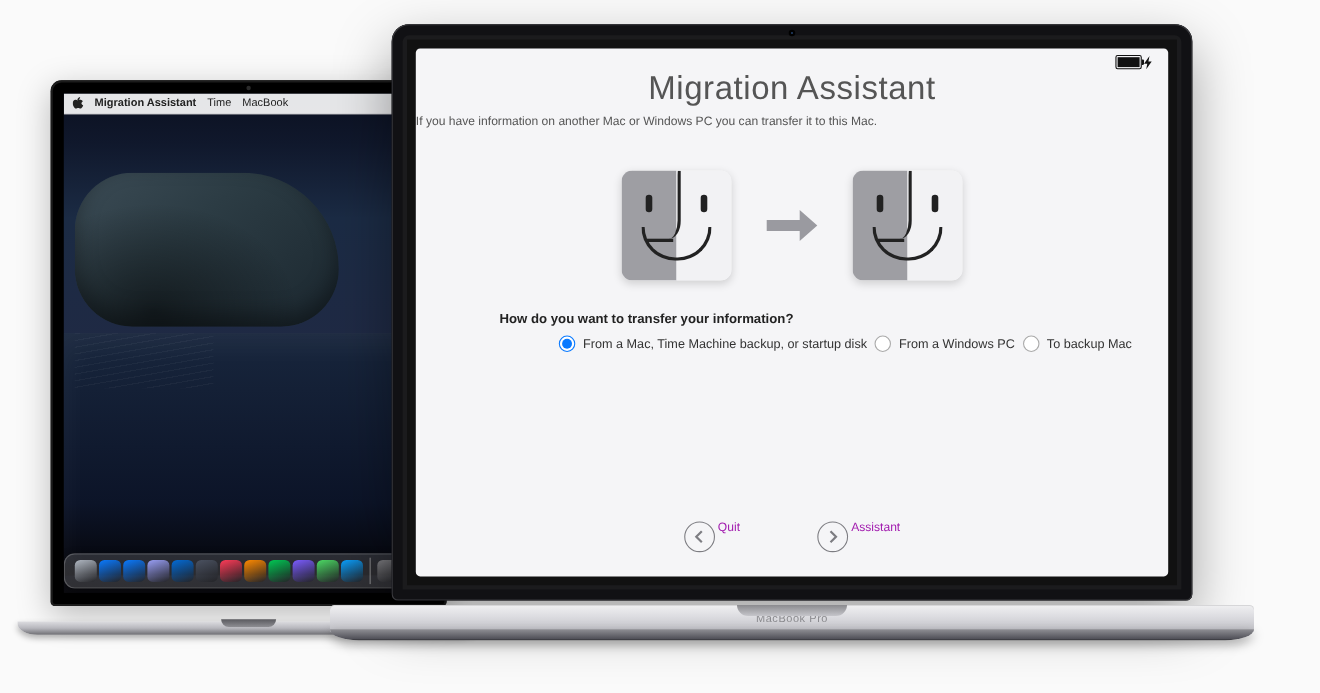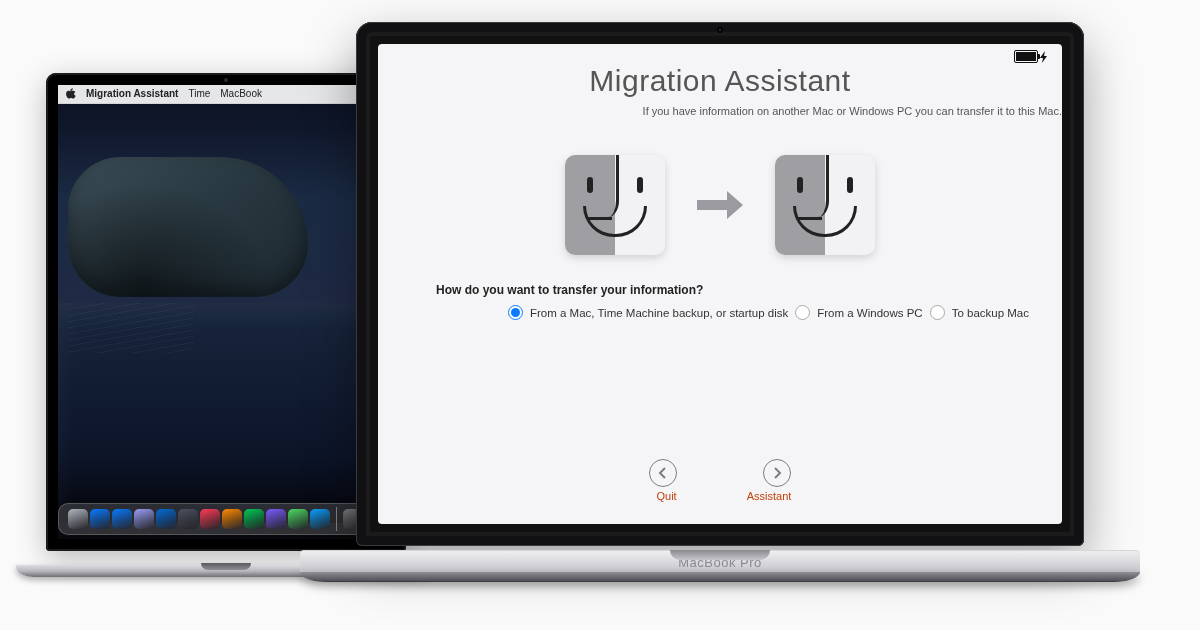--- a/index.html
+++ b/index.html
@@ -213,21 +213,21 @@
     right: 0;
     height: 24px;
     border-radius: 4px 4px 0 0;
     background: linear-gradient(180deg, #f0f0f2 0%, #dedee2 40%, #c1c1c7 100%);
     box-shadow: 0 1px 0 rgba(0,0,0,.1) inset;
     display: flex;
     align-items: center;
     justify-content: center;
   }
   .front-plate span {
-    font-size: 13px;
+    font-size: 10px;
     color: #8a8a8e;
     letter-spacing: .5px;
   }
   .front-plate::after { 
     content: "";
     position: absolute;
     top: 0;
     left: 50%;
     width: 100px;
     height: 10px;
@@ -295,21 +295,21 @@
 
   .ma-title {
     text-align: center;
     margin-top: 20px;
     font-size: 30px;
     font-weight: 300;
     color: #555;
     letter-spacing: .5px;
   }
   .ma-desc {
-    text-align: right;
+    text-align: left;
     font-size: 11px;
     line-height: 1.4;
     margin-top: 6px;
     color: #555;
   }
 
   .ma-icons {
     flex: 0 0 auto;
     display: flex;
     align-items: center;
@@ -379,21 +379,21 @@
   }
 
   .arrow-mid {
     color: #9a9aa0;
   }
   .arrow-mid svg { width: 50px; height: 40px; display: block; }
 
   .ma-question {
     font-weight: 700;
     font-size: 12px;
-    margin-left: 58px;
+    margin-left: 76px;
     margin-bottom: 8px;
     color: #222;
   }
   .radios {
     margin-left: 130px;
     display: flex;
     flex-direction: row;
     gap: 7px;
     font-size: 11.5px;
     color: #333;
@@ -426,25 +426,25 @@
 
   .ma-actions {
     display: flex;
     gap: 70px;
     justify-content: center;
     margin-top: auto;
     padding: 14px 0 22px;
   }
   .ma-action {
     display: flex;
-    flex-direction: column;
-    align-items: flex-end;
+    flex-direction: row;
+    align-items: flex-start;
     gap: 3px;
     cursor: pointer;
-    color: #c2410c;
+    color: #a21caf;
   }
   .circ-btn {
     width: 26px;
     height: 26px;
     border: 1.5px solid #7d7d82;
     border-radius: 50%;
     display: flex;
     align-items: center;
     justify-content: center;
   }

